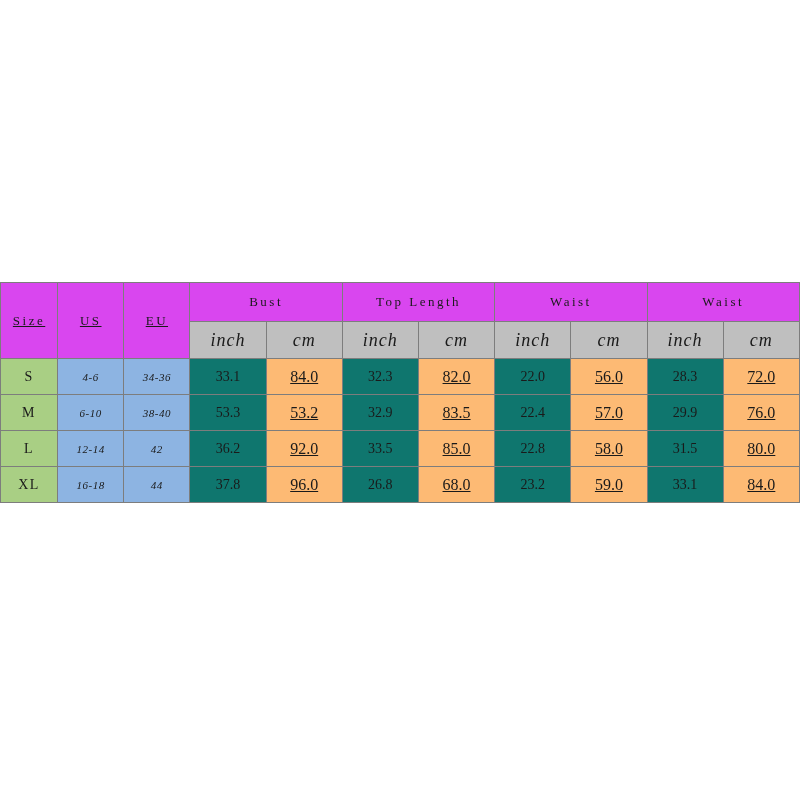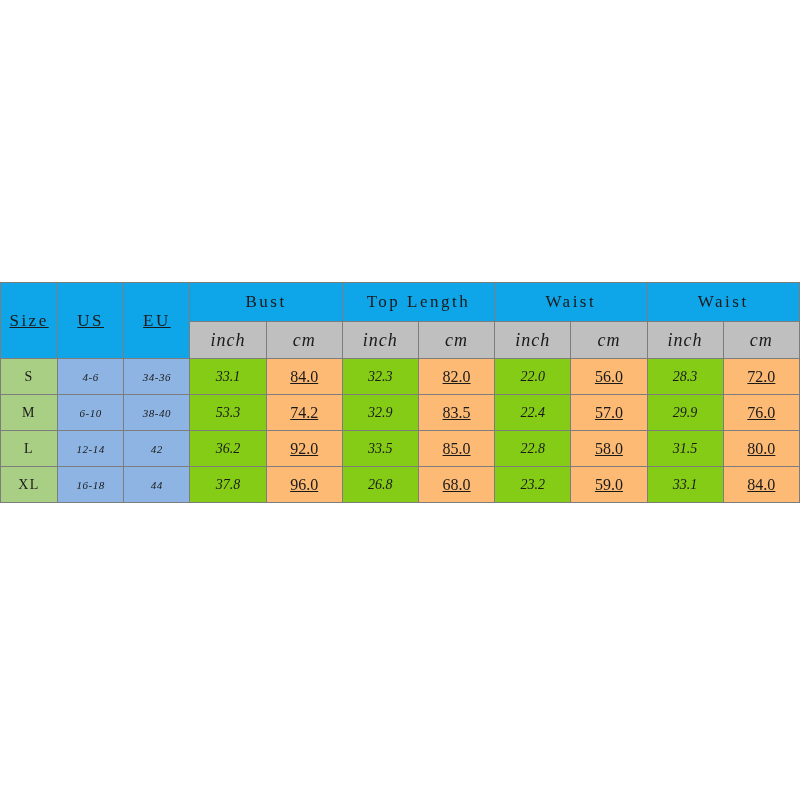--- a/index.html
+++ b/index.html
@@ -33,22 +33,22 @@
     border: 1px solid #7d7d7d;
     padding: 0;
     text-align: center;
     vertical-align: middle;
     color: #1a1a1a;
     font-weight: normal;
   }
 
   
   .hdr {
-    background: #0ea5e9;
-    font-size: 17px;
+    background: #d946ef;
+    font-size: 13px;
     letter-spacing: 2.5px;
     font-family: "Liberation Serif", "DejaVu Serif", serif;
   }
   .hdr-tall { height: 58px; text-decoration: underline; }
   .hdr-group { height: 38px; }
 
   
   .subhdr {
     background: #bfbfbf;
     font-size: 18px;
@@ -68,23 +68,22 @@
   }
   td.us-cell,
   td.eu-cell {
     background: #8db4e2;
     font-size: 11px;
     font-style: italic;
     font-weight: bold;
     letter-spacing: 0.5px;
   }
   td.inch-cell {
-    background: #84cc16;
+    background: #0f766e;
     font-size: 14px;
-    font-style: italic;
   }
   td.cm-cell {
     background: #fdba74;
     font-size: 16px;
     text-decoration: underline;
   }
 
   
   col.c-size   { width: 57px; }
   col.c-us     { width: 66px; }
@@ -144,21 +143,21 @@
         <td class="cm-cell">56.0</td>
         <td class="inch-cell">28.3</td>
         <td class="cm-cell">72.0</td>
       </tr>
 
       <tr class="data-row">
         <td class="size-cell">M</td>
         <td class="us-cell">6-10</td>
         <td class="eu-cell">38-40</td>
         <td class="inch-cell">53.3</td>
-        <td class="cm-cell">74.2</td>
+        <td class="cm-cell">53.2</td>
         <td class="inch-cell">32.9</td>
         <td class="cm-cell">83.5</td>
         <td class="inch-cell">22.4</td>
         <td class="cm-cell">57.0</td>
         <td class="inch-cell">29.9</td>
         <td class="cm-cell">76.0</td>
       </tr>
 
       <tr class="data-row">
         <td class="size-cell">L</td>

